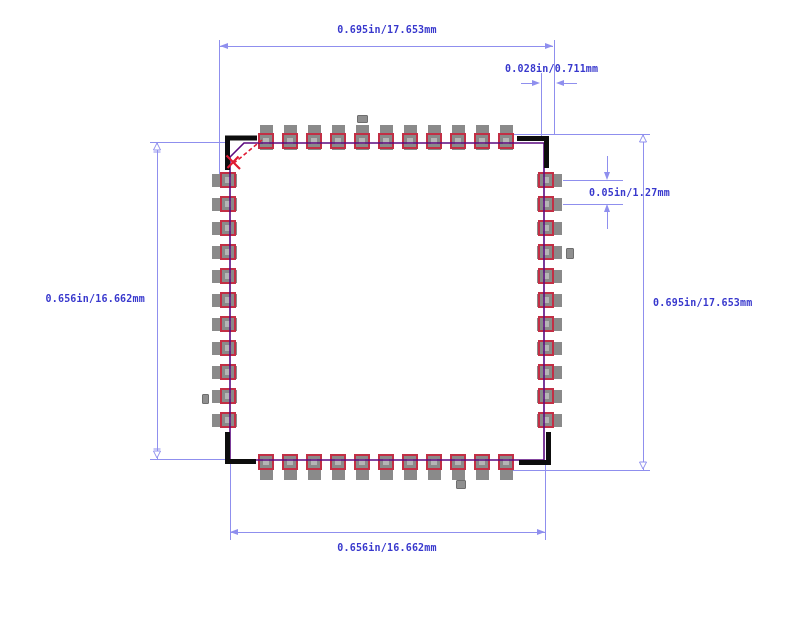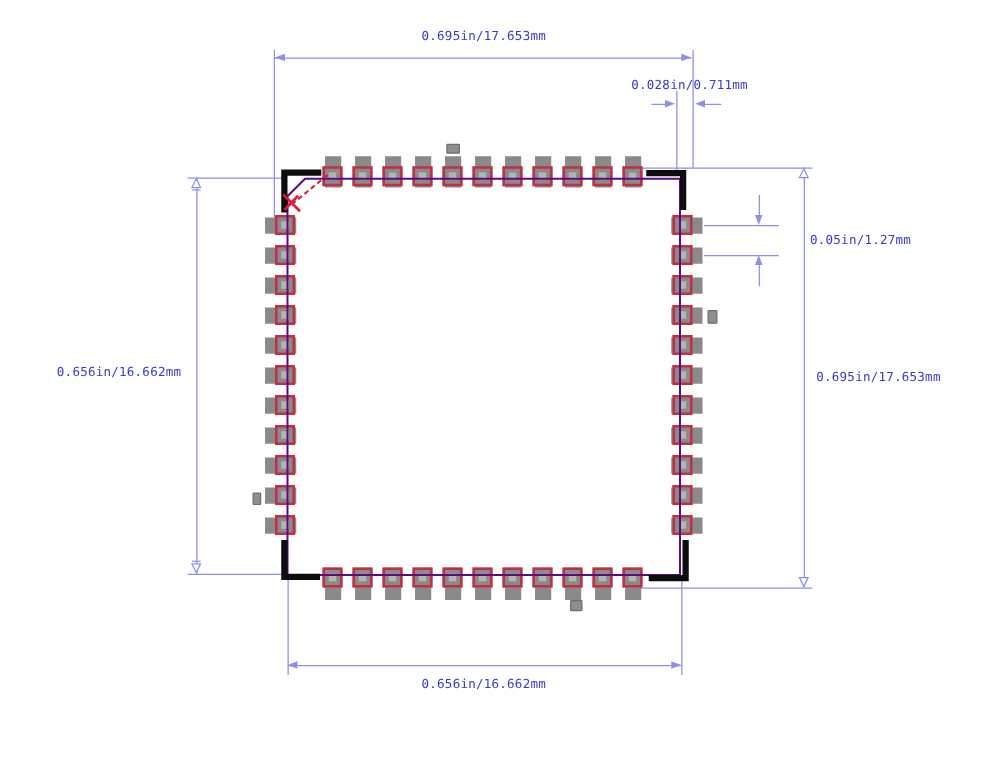--- a/index.html
+++ b/index.html
@@ -10,21 +10,21 @@
   
   .dh{position:absolute;height:1px;background:var(--dim);}
   .dv{position:absolute;width:1px;background:var(--dim);}
   
   .ar{position:absolute;width:0;height:0;border-style:solid;border-color:transparent;}
   .ar-l{border-width:3px 8px 3px 0;border-right-color:var(--dim);}
   .ar-r{border-width:3px 0 3px 8px;border-left-color:var(--dim);}
   .ar-u{border-width:0 3px 8px 3px;border-bottom-color:var(--dim);}
   .ar-d{border-width:8px 3px 0 3px;border-top-color:var(--dim);}
   
-  .label{position:absolute;font-size:10px;letter-spacing:.2px;color:var(--dimtext);white-space:nowrap;}
+  .label{position:absolute;font-size:10px;letter-spacing:.2px;color:var(--dimtext);white-space:nowrap;font-weight:bold;}
   .lc{text-align:center;width:200px;}
   
   .pg{position:absolute;background:var(--padgray);}
   .pr{position:absolute;width:12px;height:12px;border:2px solid var(--padred);background:var(--padgray);}
   .pr::after{content:"";position:absolute;left:3px;top:3px;width:6px;height:6px;background:var(--padnum);}
   
   .mk{position:absolute;background:var(--marker);border:1px solid var(--markerline);border-radius:1px;}
   svg.overlay{position:absolute;left:0;top:0;}
   .outline{fill:none;stroke:var(--purple);stroke-width:1.6;}
   .corner{fill:none;stroke:var(--ink);stroke-width:5;}
@@ -56,21 +56,21 @@
     <div class="label" style="left:505px;top:63px">0.028in/0.711mm</div>
   </div>
 
   <div>
     <div class="dh" style="left:563px;top:180px;width:60px"></div>
     <div class="dh" style="left:563px;top:204px;width:60px"></div>
     <div class="dv" style="left:607px;top:156px;height:17px"></div>
     <div class="ar ar-d" style="left:604px;top:172px"></div>
     <div class="dv" style="left:607px;top:212px;height:17px"></div>
     <div class="ar ar-u" style="left:604px;top:204px"></div>
-    <div class="label" style="left:648px;top:187px">0.05in/1.27mm</div>
+    <div class="label" style="left:589px;top:187px">0.05in/1.27mm</div>
   </div>
 
   <div>
     <div class="dv" style="left:643px;top:134px;height:336px"></div>
     <div class="dh" style="left:512px;top:134px;width:138px"></div>
     <div class="dh" style="left:510px;top:470px;width:140px"></div>
     <div class="label" style="left:653px;top:297px">0.695in/17.653mm</div>
   </div>
 
   <div>

